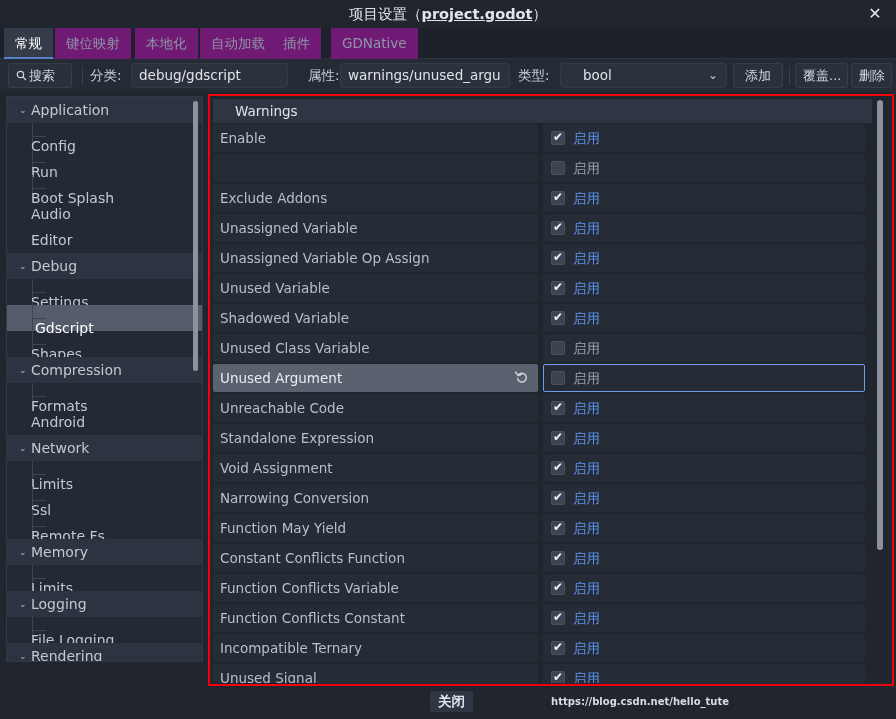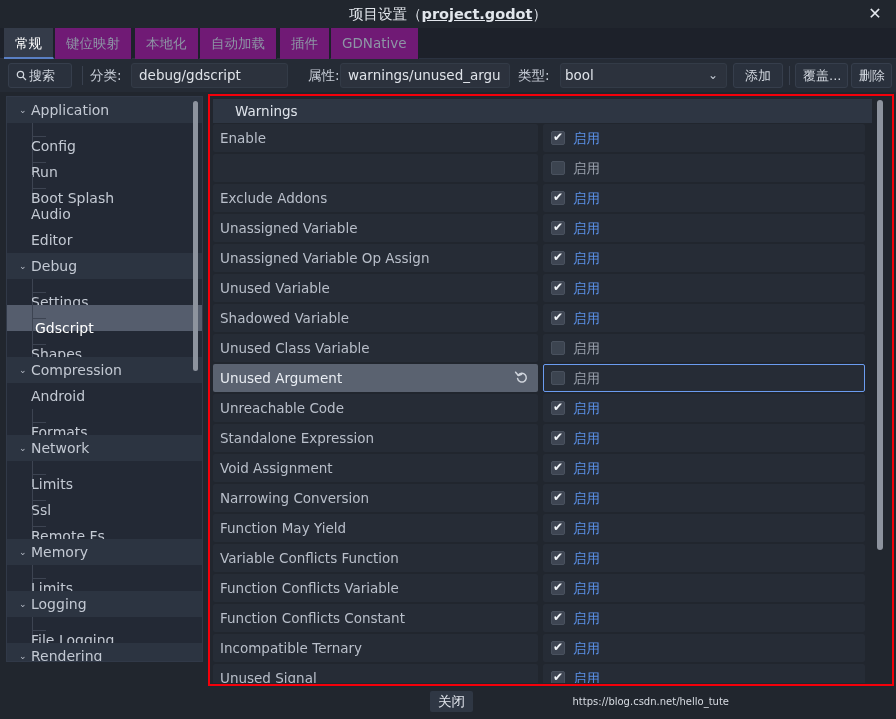--- a/index.html
+++ b/index.html
@@ -69,21 +69,21 @@
   .tb-field {
     position: absolute; top: 4px; height: 25px;
     background: #2c323d; border: 1px solid #333b47; border-radius: 3px;
     color: #dfe3e9; font-size: 13.5px; line-height: 23px;
     padding: 0 7px; overflow: hidden; white-space: nowrap; cursor: text;
   }
   .tb-select {
     position: absolute; top: 4px; height: 25px;
     background: #2c323d; border: 1px solid #333b47; border-radius: 3px;
     color: #dfe3e9; font-size: 13.5px; line-height: 23px;
-    padding: 0 4px; cursor: pointer;
+    padding: 0 22px; cursor: pointer;
   }
   .tb-select .chev {
     position: absolute; right: 8px; top: 0; line-height: 23px;
     color: #c2c8d2; font-size: 12px;
   }
   .tb-sep {
     position: absolute; top: 7px; width: 1px; height: 19px; background: #39414f;
   }
   .srch-icon { display:inline-block; vertical-align: -1px; margin-right: 2px; }
 
@@ -188,20 +188,21 @@
 
   .prop-scroll {
     position: absolute; right: 8px; top: 3px; width: 6px; height: 450px;
     background: #8d939e; border-radius: 3px;
   }
 
   
   .bottombar {
     position: absolute; left: 0; top: 688px; width: 735px; height: 31px;
     background: #21262e;
+    font-weight: bold;
   }
   .closebottom {
     position: absolute; left: 430px; top: 3px; height: 21px;
     padding: 0 8px; line-height: 21px;
     background: #2f3744; color: #e1e5ec; font-size: 13.5px;
     border-radius: 2px; cursor: pointer;
   }
   .watermark {
     position: absolute; right: 6px; top: 2px; height: 24px; line-height: 24px;
     color: #d8dce3; font-size: 10px;
@@ -217,21 +218,21 @@
       <span>项目设置（</span><b>project.godot</b><span>）</span>
     </div>
     <div class="closebtn">✕</div>
   </div>
 
   <div class="tabsbar" id="tabbar">
       <div class="tab active" style="left: 4px;"><span>常规</span></div>
       <div class="tab" style="left: 55px;"><span>键位映射</span></div>
       <div class="tab" style="left: 135px;"><span>本地化</span></div>
       <div class="tab" style="left: 200px;"><span>自动加载</span></div>
-      <div class="tab" style="left: 280px;"><span>插件</span></div>
+      <div class="tab" style="left: 272px;"><span>插件</span></div>
       <div class="tab" style="left: 331px;"><span>GDNative</span></div>
     </div>
 
   <div class="toolbar">
     <div class="tb-btn" style="left:8px;width:64px;">
       <span class="srch-icon">
         <svg width="11" height="11" viewBox="0 0 16 16">
             <circle cx="6.5" cy="6.5" r="4.6" fill="none" stroke="#d3d8e0" stroke-width="1.8"></circle>
             <line x1="10" y1="10" x2="14.5" y2="14.5" stroke="#d3d8e0" stroke-width="1.8"></line>
           </svg>
@@ -296,27 +297,27 @@
         </div>
         <div class="titem lvl1">
           <div class="guide-v"></div>
           <div class="guide-h"></div>
           <div class="tlabel">Shapes</div>
         </div>
         <div class="titem lvl0 group">
           <div class="arrow">⌄</div>
           <div class="tlabel">Compression</div>
         </div>
+        <div class="titem lvl1">
+          <div class="guide-v"></div>
+          <div class="guide-h"></div>
+          <div class="tlabel">Formats</div>
+        </div>
         <div class="titem lvl0">
           <div class="tlabel">Android</div>
-        </div>
-        <div class="titem lvl1">
-          <div class="guide-v"></div>
-          <div class="guide-h"></div>
-          <div class="tlabel">Formats</div>
         </div>
         <div class="titem lvl0 group">
           <div class="arrow">⌄</div>
           <div class="tlabel">Network</div>
         </div>
         <div class="titem lvl1">
           <div class="guide-v"></div>
           <div class="guide-h"></div>
           <div class="tlabel">Limits</div>
         </div>
@@ -455,21 +456,21 @@
         </div>
         <div class="prow">
           <div class="plabel-bg"></div>
           <div class="plabel">Function May Yield</div>
           <div class="pvalue-bg"></div>
           <div class="chk on"></div>
           <div class="ptext on">启用</div>
         </div>
         <div class="prow">
           <div class="plabel-bg"></div>
-          <div class="plabel">Variable Conflicts Function</div>
+          <div class="plabel">Constant Conflicts Function</div>
           <div class="pvalue-bg"></div>
           <div class="chk on"></div>
           <div class="ptext on">启用</div>
         </div>
         <div class="prow">
           <div class="plabel-bg"></div>
           <div class="plabel">Function Conflicts Variable</div>
           <div class="pvalue-bg"></div>
           <div class="chk on"></div>
           <div class="ptext on">启用</div>

